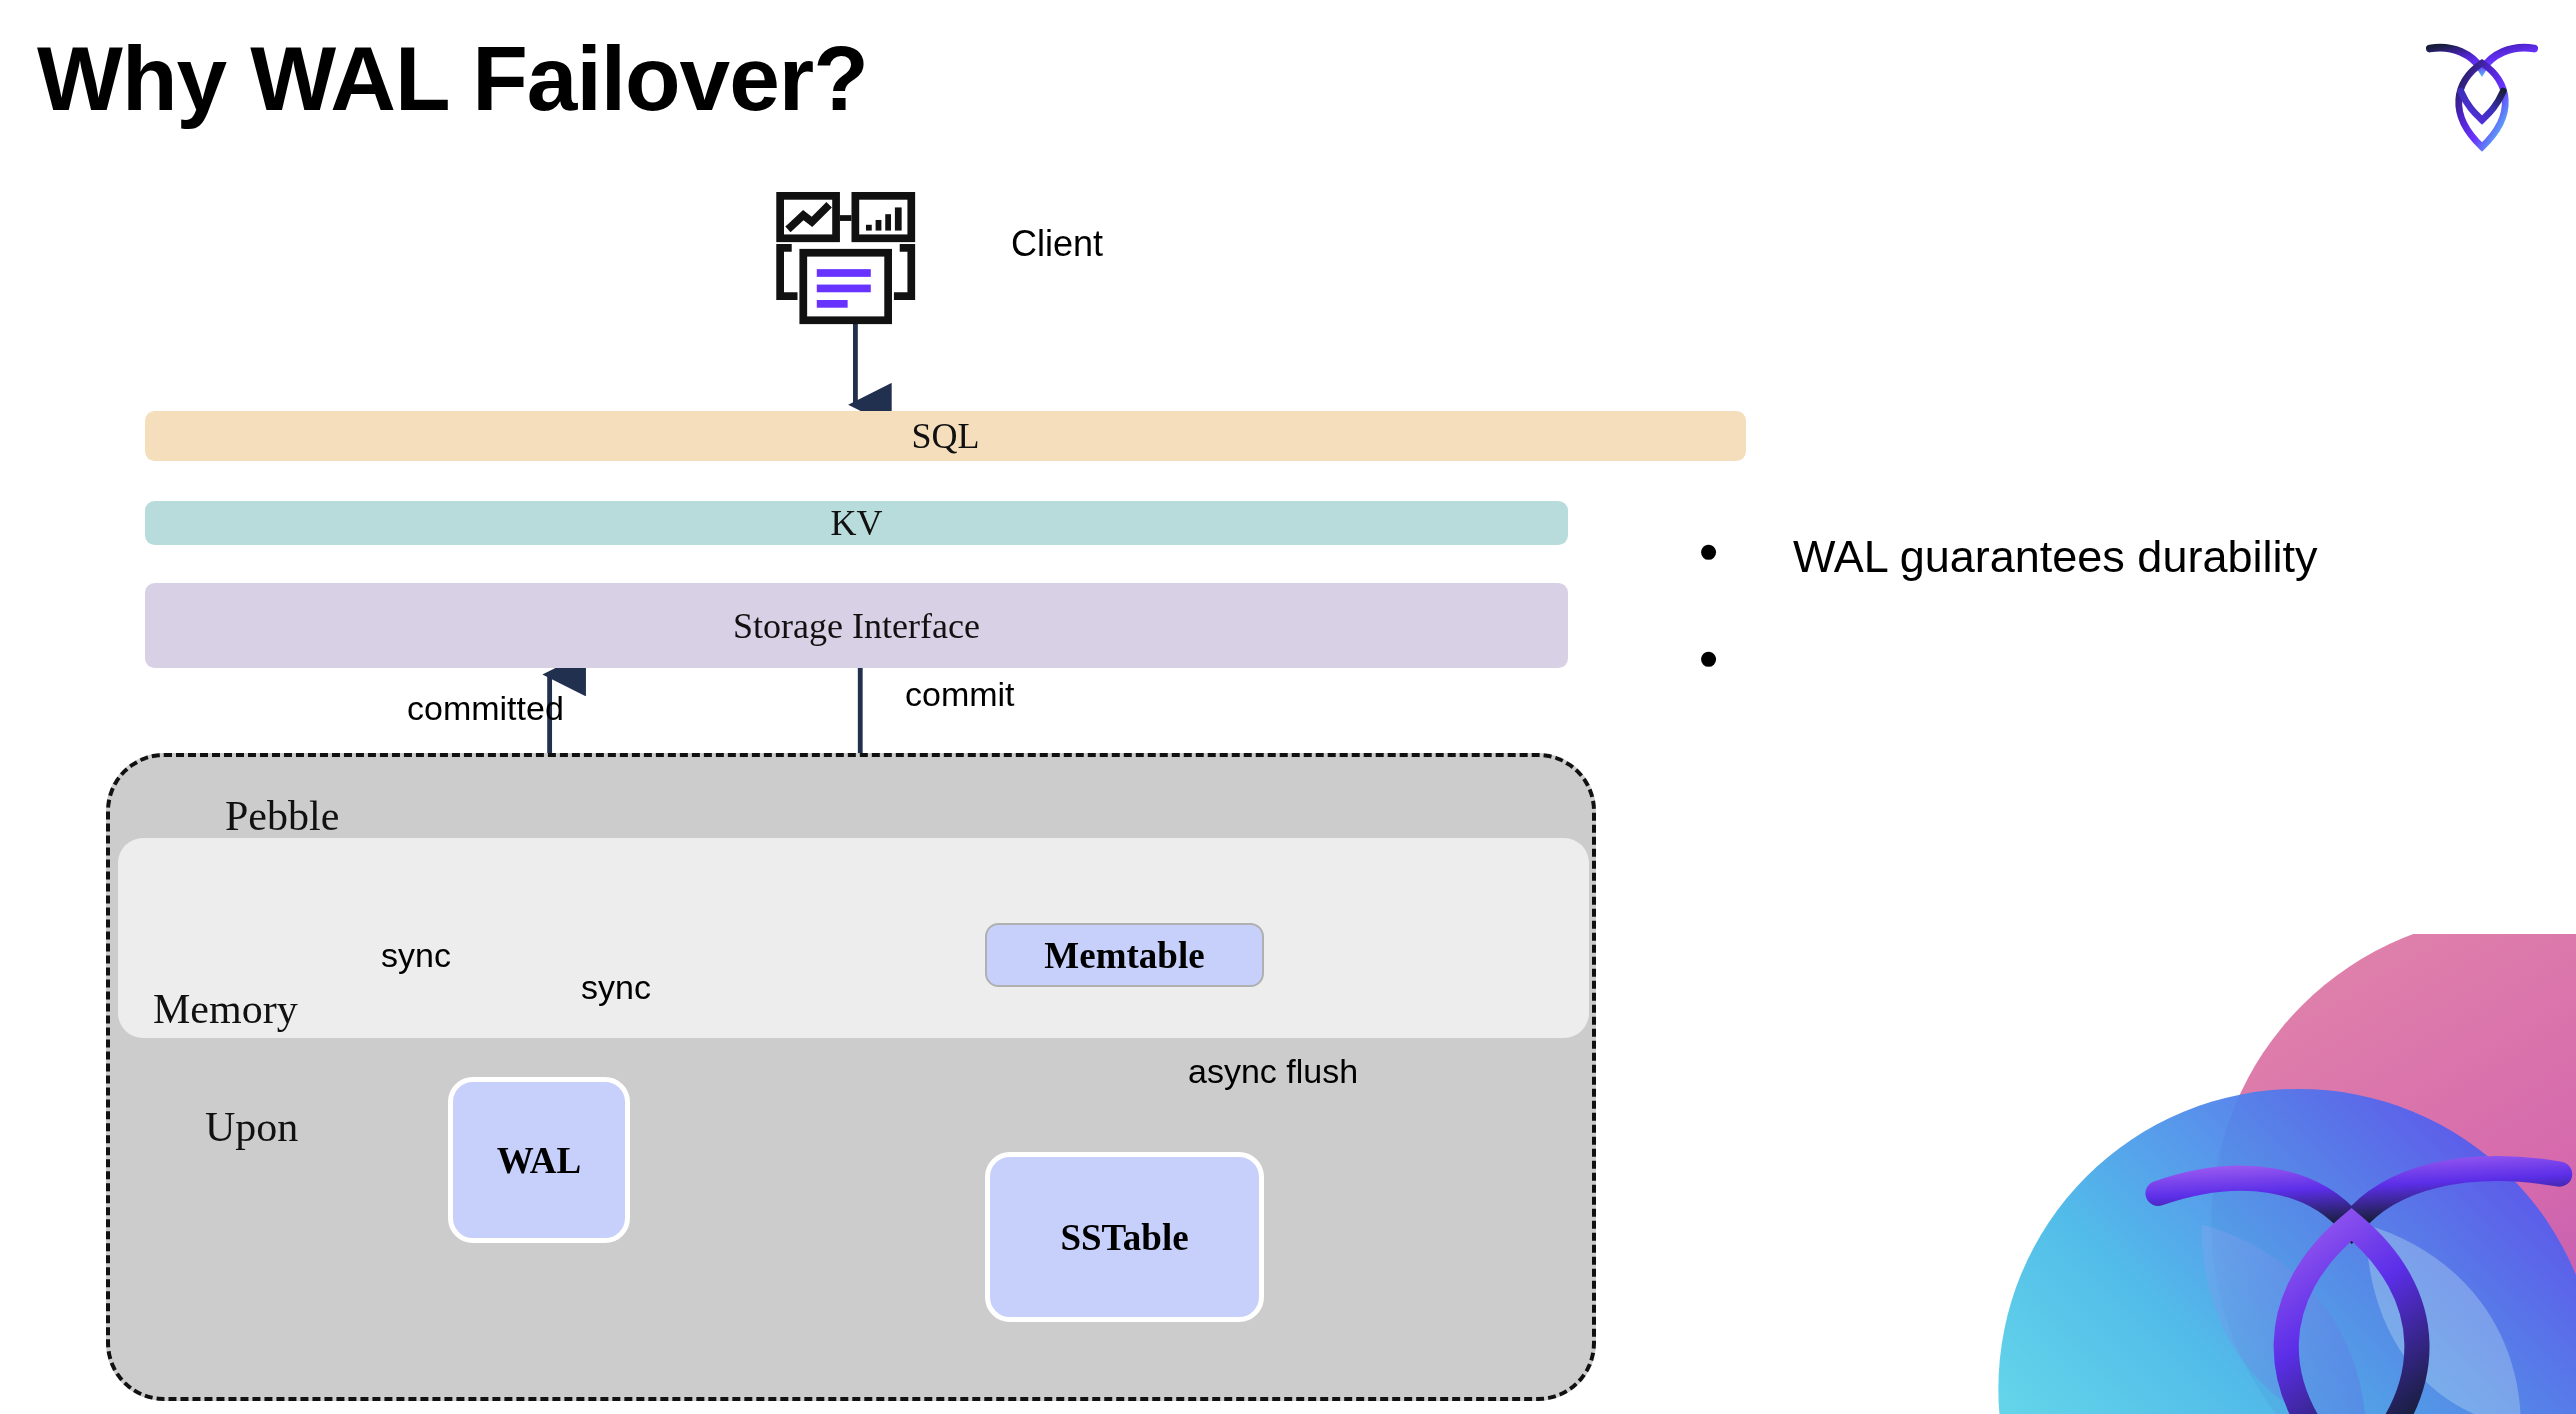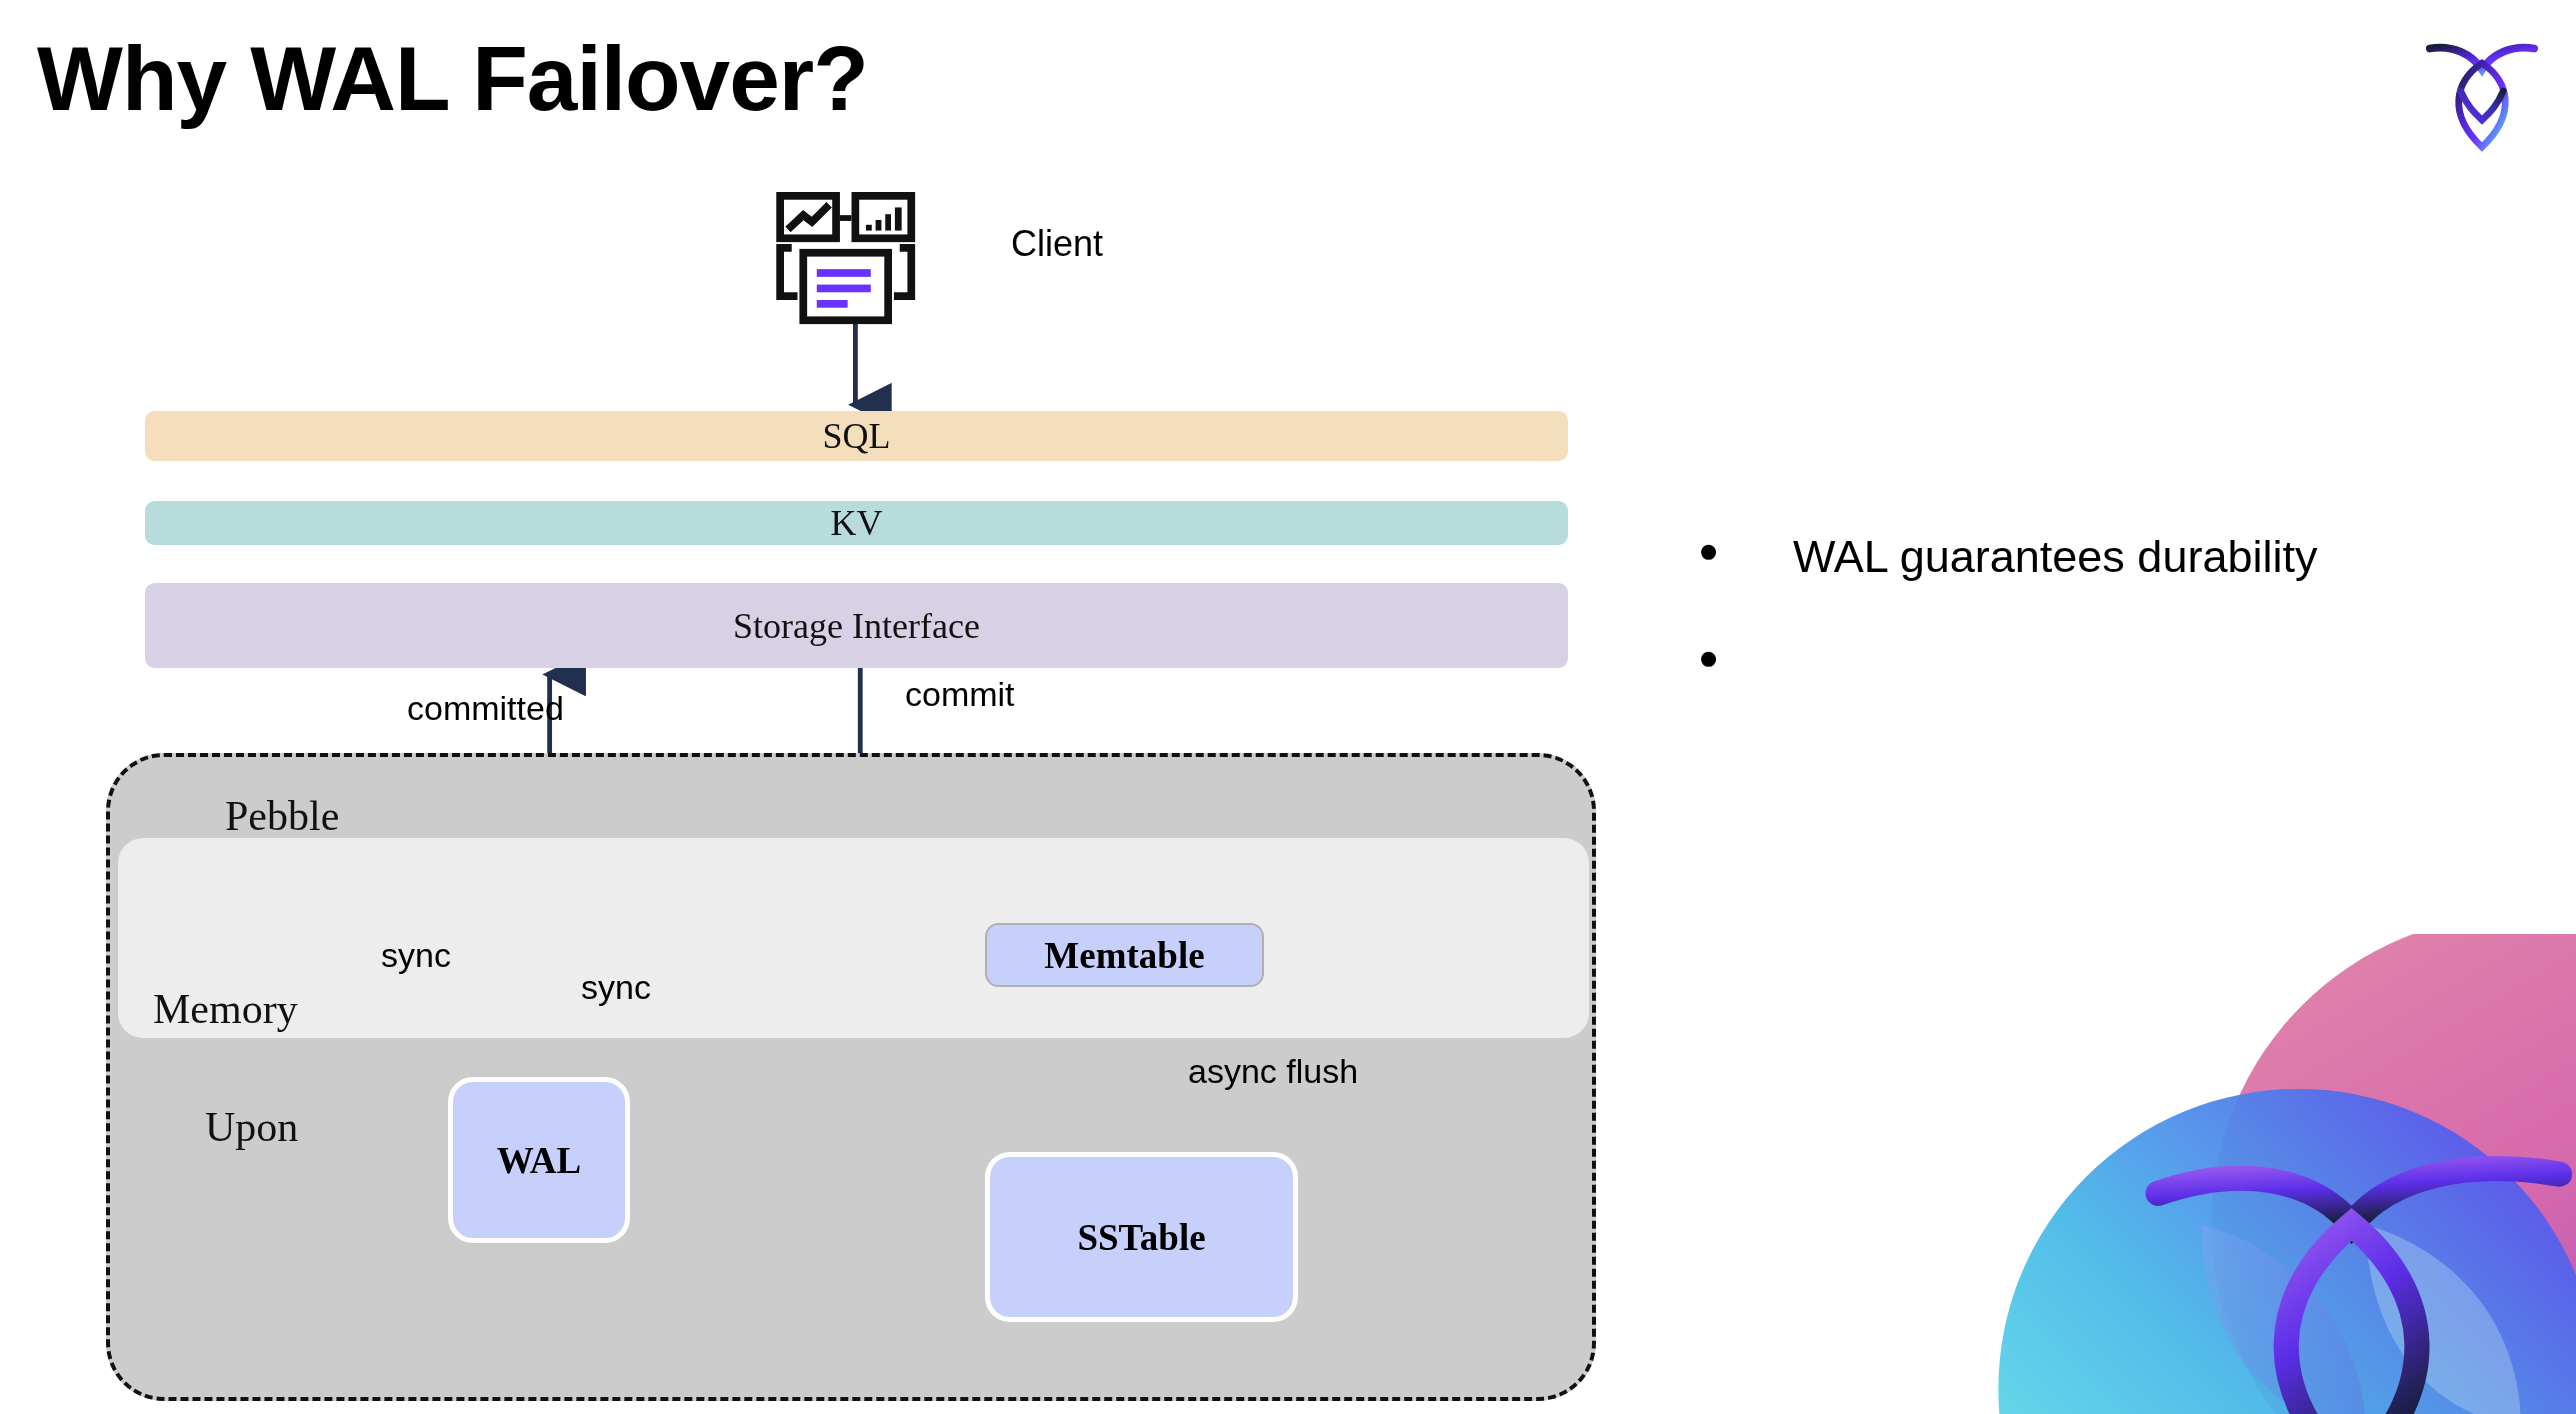--- a/index.html
+++ b/index.html
@@ -20,21 +20,21 @@
   
   #diagram{position:absolute;left:0;top:0;width:1645px;height:1415px;}
   #diagram svg{position:absolute;left:0;top:0;}
 
   
   .layer-bar{
     position:absolute;border-radius:9.7px;
     display:flex;align-items:center;justify-content:center;
     font-family:"Liberation Serif",serif;font-size:36px;color:#111;
   }
-  #layer-sql{left:145px;top:411px;width:1423px;height:50px;background:#F5DEBC;}
+  #layer-sql{left:145px;top:411px;width:1601px;height:50px;background:#F5DEBC;}
   #layer-kv{left:145px;top:501px;width:1423px;height:44px;background:#B8DCDC;}
   #layer-storage{left:145px;top:583px;width:1423px;height:85px;background:#D8D0E4;}
 
   
   #pebble-box{
     position:absolute;left:106px;top:753px;width:1490px;height:648px;
     background:#CCCCCC;border:4.8px dashed #111111;border-radius:58px;
     box-sizing:border-box;
   }
   #memory-box{
@@ -53,21 +53,21 @@
   .node-box{
     position:absolute;background:#C7D0FA;
     display:flex;align-items:center;justify-content:center;
     font-family:"Liberation Serif",serif;font-weight:bold;
     font-size:37px;color:#000;box-sizing:border-box;
   }
   #node-memtable{left:985px;top:923px;width:279px;height:64px;
     border:2.9px solid #B0B0B0;border-radius:13.5px;}
   #node-wal{left:448px;top:1077px;width:182px;height:166px;
     border:5.8px solid #FFFFFF;border-radius:25px;}
-  #node-sstable{left:985px;top:1152px;width:313px;height:170px;
+  #node-sstable{left:985px;top:1152px;width:279px;height:170px;
     border:5.8px solid #FFFFFF;border-radius:25px;}
 
   
   .edge-label{
     position:absolute;font-family:"Liberation Sans",sans-serif;
     font-size:34px;color:#000;white-space:nowrap;
   }
   #lbl-committed{left:407px;top:689px;}
   #lbl-commit{left:905px;top:675px;}
   #lbl-sync-left{left:381px;top:936px;}

